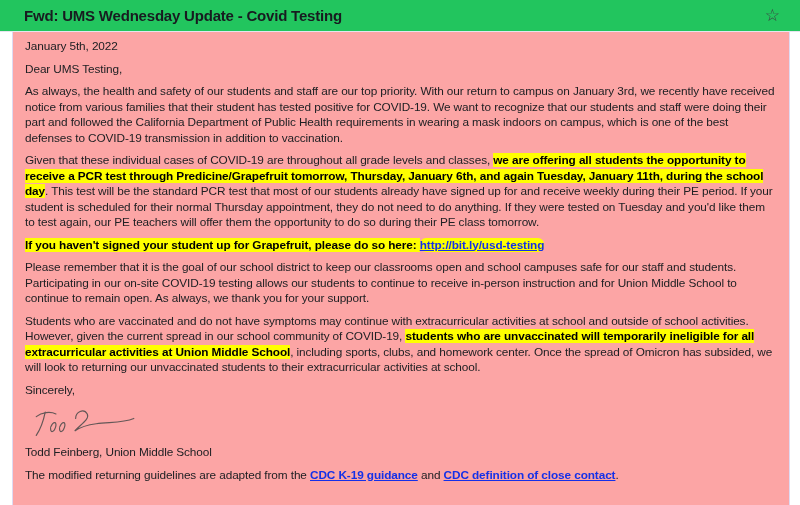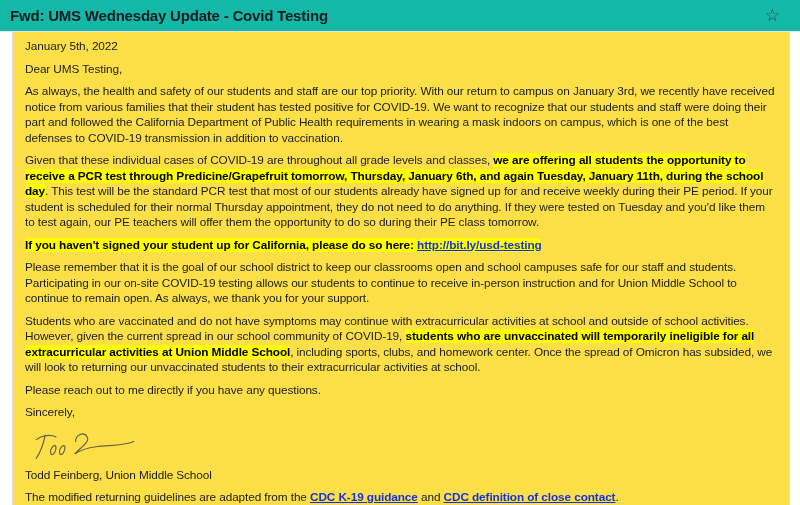--- a/index.html
+++ b/index.html
@@ -13,41 +13,41 @@
   html,body{width:800px;height:505px;}
   body{
     background:#ffffff;
     font-family:"Liberation Sans", sans-serif;
     color:var(--body-text);
     position:relative;
     overflow:hidden;
   }
   .titlebar{
     position:absolute;top:0;left:0;right:0;height:32px;
-    background:#14b8a6;
+    background:#22c55e;
     border-bottom:1px solid #e6e4ee;
     display:flex;align-items:center;justify-content:space-between;
-    padding:0 18px 0 10px;
+    padding:0 18px 0 24px;
   }
   .subject{
     font-size:15px;font-weight:700;color:var(--title-text);
     letter-spacing:-0.2px;
     font-family:"Liberation Sans", sans-serif;
   }
   .star{
     background:none;border:none;cursor:pointer;
     font-size:17px;line-height:1;color:#3c4043;
     padding:2px;
   }
   .content{
     position:absolute;top:32px;left:12px;right:10px;bottom:0;
     border-left:1px solid var(--rail);
     border-right:1px solid var(--rail);
     padding:7px 12px 0 12px;
-    background:#fde047;
+    background:#fca5a5;
   }
   .para{
     font-size:11.8px;
     line-height:15.5px;
     letter-spacing:-0.1px;
     margin:0 0 7px 0;
     color:var(--body-text);
   }
   .b{font-weight:700;color:#000000;}
   .hl{background:var(--hl);}
@@ -62,24 +62,23 @@
 <div class="titlebar">
   <h1 class="subject">Fwd: UMS Wednesday Update - Covid Testing</h1>
   <button class="star" title="">☆</button>
 </div>
 
 <div class="content">
     <p class="para"><span>January 5th, 2022</span></p>
     <p class="para"><span>Dear UMS Testing,</span></p>
     <p class="para"><span>As always, the health and safety of our students and staff are our top priority. With our return to campus on January 3rd, we recently have received notice from various families that their student has tested positive for COVID-19. We want to recognize that our students and staff were doing their part and followed the California Department of Public Health requirements in wearing a mask indoors on campus, which is one of the best defenses to COVID-19 transmission in addition to vaccination.</span></p>
     <p class="para"><span>Given that these individual cases of COVID-19 are throughout all grade levels and classes, </span><span class="b hl">we are offering all students the opportunity to receive a PCR test through Predicine/Grapefruit tomorrow, Thursday, January 6th, and again Tuesday, January 11th, during the school day</span><span>. This test will be the standard PCR test that most of our students already have signed up for and receive weekly during their PE period. If your student is scheduled for their normal Thursday appointment, they do not need to do anything. If they were tested on Tuesday and you'd like them to test again, our PE teachers will offer them the opportunity to do so during their PE class tomorrow.</span></p>
-    <p class="para"><span class="b hl">If you haven't signed your student up for California, please do so here: </span><a class="lnk b hl" href="#">http://bit.ly/usd-testing</a></p>
+    <p class="para"><span class="b hl">If you haven't signed your student up for Grapefruit, please do so here: </span><a class="lnk b hl" href="#">http://bit.ly/usd-testing</a></p>
     <p class="para"><span>Please remember that it is the goal of our school district to keep our classrooms open and school campuses safe for our staff and students. Participating in our on-site COVID-19 testing allows our students to continue to receive in-person instruction and for Union Middle School to continue to remain open. As always, we thank you for your support.</span></p>
     <p class="para"><span>Students who are vaccinated and do not have symptoms may continue with extracurricular activities at school and outside of school activities. However, given the current spread in our school community of COVID-19, </span><span class="b hl">students who are unvaccinated will temporarily ineligible for all extracurricular activities at Union Middle School</span><span>, including sports, clubs, and homework center. Once the spread of Omicron has subsided, we will look to returning our unvaccinated students to their extracurricular activities at school.</span></p>
-    <p class="para"><span>Please reach out to me directly if you have any questions.</span></p>
     <p class="para"><span>Sincerely,</span></p>
     <div class="sig-wrap">
     <svg width="125" height="34" viewBox="0 0 135 38" fill="none" xmlns="http://www.w3.org/2000/svg">
       <g stroke="#4a4a4a" stroke-width="1.3" stroke-linecap="round" fill="none" opacity="0.85">
         <path d="M8 13 C 14 8, 24 7, 30 10"></path>
         <path d="M18 8 C 16 18, 12 28, 8 34"></path>
         <path d="M24 25 c 3.5 -8, 7.5 -6, 5.5 0 c -1.8 5.5, -5.5 6.5, -5.5 1.2 m 10 -1.2 c 3.5 -8, 7.5 -6, 5.5 0 c -1.8 5.5, -5.5 6.5, -5.5 1.2"></path>
         <path d="M52 15 c 0 -7, 9 -12, 13 -5 c 3 6, -8 12, -14 19 c 9 -6, 16 -7, 24 -8 c 16 -2, 30 -1, 42 -6"></path>
       </g>
     </svg>

